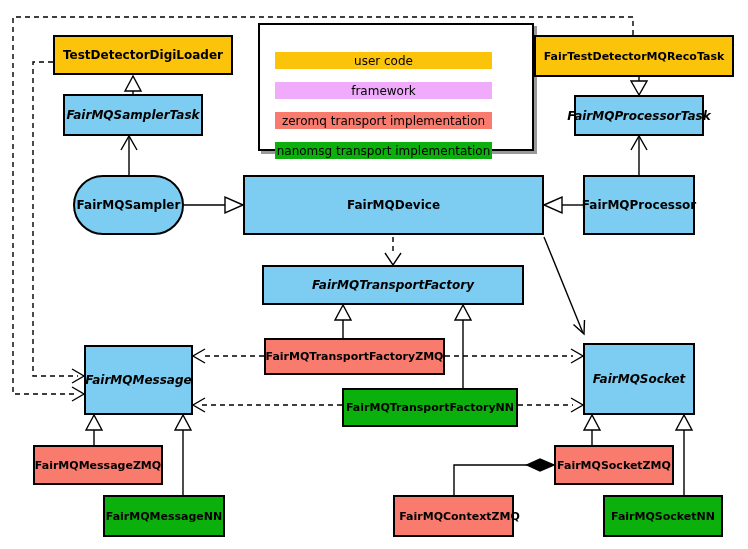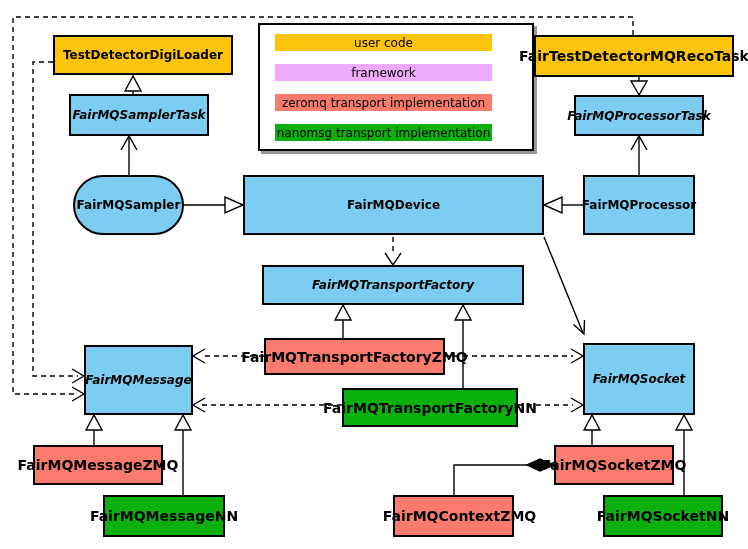--- a/index.html
+++ b/index.html
@@ -8,21 +8,21 @@
     font-family:"DejaVu Sans","Liberation Sans",sans-serif;overflow:hidden;
   }
   #edges{position:absolute;left:0;top:0;pointer-events:none;}
   .node{
     position:absolute;box-sizing:border-box;border:2px solid #000;
     display:flex;align-items:center;justify-content:center;
     font-size:12px;font-weight:bold;color:#000000;text-align:center;
     white-space:nowrap;
   }
   .abstract{font-style:italic;}
-  .small{font-size:14px;}
+  .small{font-size:11px;}
   
   #n-digiloader{left:53px;top:35px;width:180px;height:40px;}
   #n-recotask{left:534px;top:35px;width:200px;height:42px;}
   #n-samplertask{left:63px;top:94px;width:140px;height:42px;}
   #n-processortask{left:574px;top:95px;width:130px;height:41px;}
   #n-sampler{left:73px;top:175px;width:111px;height:60px;border-radius:30px;}
   #n-device{left:243px;top:175px;width:301px;height:60px;}
   #n-processor{left:583px;top:175px;width:112px;height:60px;text-align:center;}
   #n-tf{left:262px;top:265px;width:262px;height:40px;}
   #n-tfzmq{left:264px;top:338px;width:181px;height:37px;}
@@ -31,21 +31,21 @@
   #n-socket{left:583px;top:343px;width:112px;height:72px;}
   #n-messagezmq{left:33px;top:445px;width:130px;height:40px;}
   #n-messagenn{left:103px;top:495px;width:122px;height:42px;}
   #n-contextzmq{left:393px;top:495px;width:121px;height:42px;padding-left:12px;}
   #n-socketzmq{left:554px;top:445px;width:120px;height:40px;}
   #n-socketnn{left:603px;top:495px;width:120px;height:42px;}
   
   #legend{
     position:absolute;left:258px;top:23px;width:276px;height:128px;
     box-sizing:border-box;background:#fff;border:2px solid #000;
-    box-shadow:3px 3px 0 #999;padding:9px 0 0 15px;
+    box-shadow:3px 3px 0 #999;padding:27px 0 0 15px;
   }
   .legend-item{
     width:217px;height:17px;margin-bottom:13px;
     display:flex;align-items:center;justify-content:center;
     font-size:12px;color:#000;
   }
 </style>
 </head>
 <body>
 
@@ -151,21 +151,21 @@
     <div class="legend-item" style="background: rgb(252, 195, 11);">user code</div>
     <div class="legend-item" style="background: #f0abfc; margin-top: 8px;">framework</div>
     <div class="legend-item" style="background: rgb(249, 123, 110);">zeromq transport implementation</div>
     <div class="legend-item" style="background: rgb(12, 176, 12);">nanomsg transport implementation</div>
   </div>
 
   <div id="n-digiloader" class="node" style="background: rgb(252, 195, 11);">TestDetectorDigiLoader</div>
 
   <div id="n-recotask" class="node small" style="background: rgb(252, 195, 11);">FairTestDetectorMQRecoTask</div>
 
-  <div id="n-samplertask" class="node abstract" style="background: rgb(124, 205, 241); margin-left: 6px;">FairMQSamplerTask</div>
+  <div id="n-samplertask" class="node abstract" style="background: rgb(124, 205, 241);">FairMQSamplerTask</div>
 
   <div id="n-processortask" class="node abstract" style="background: rgb(124, 205, 241);">FairMQProcessorTask</div>
 
   <div id="n-sampler" class="node" style="background: rgb(124, 205, 241);">FairMQSampler</div>
 
   <div id="n-device" class="node" style="background: rgb(124, 205, 241);">FairMQDevice</div>
 
   <div id="n-processor" class="node" style="background: rgb(124, 205, 241);">FairMQProcessor</div>
 
   <div id="n-tf" class="node abstract" style="background: rgb(124, 205, 241);">FairMQTransportFactory</div>

